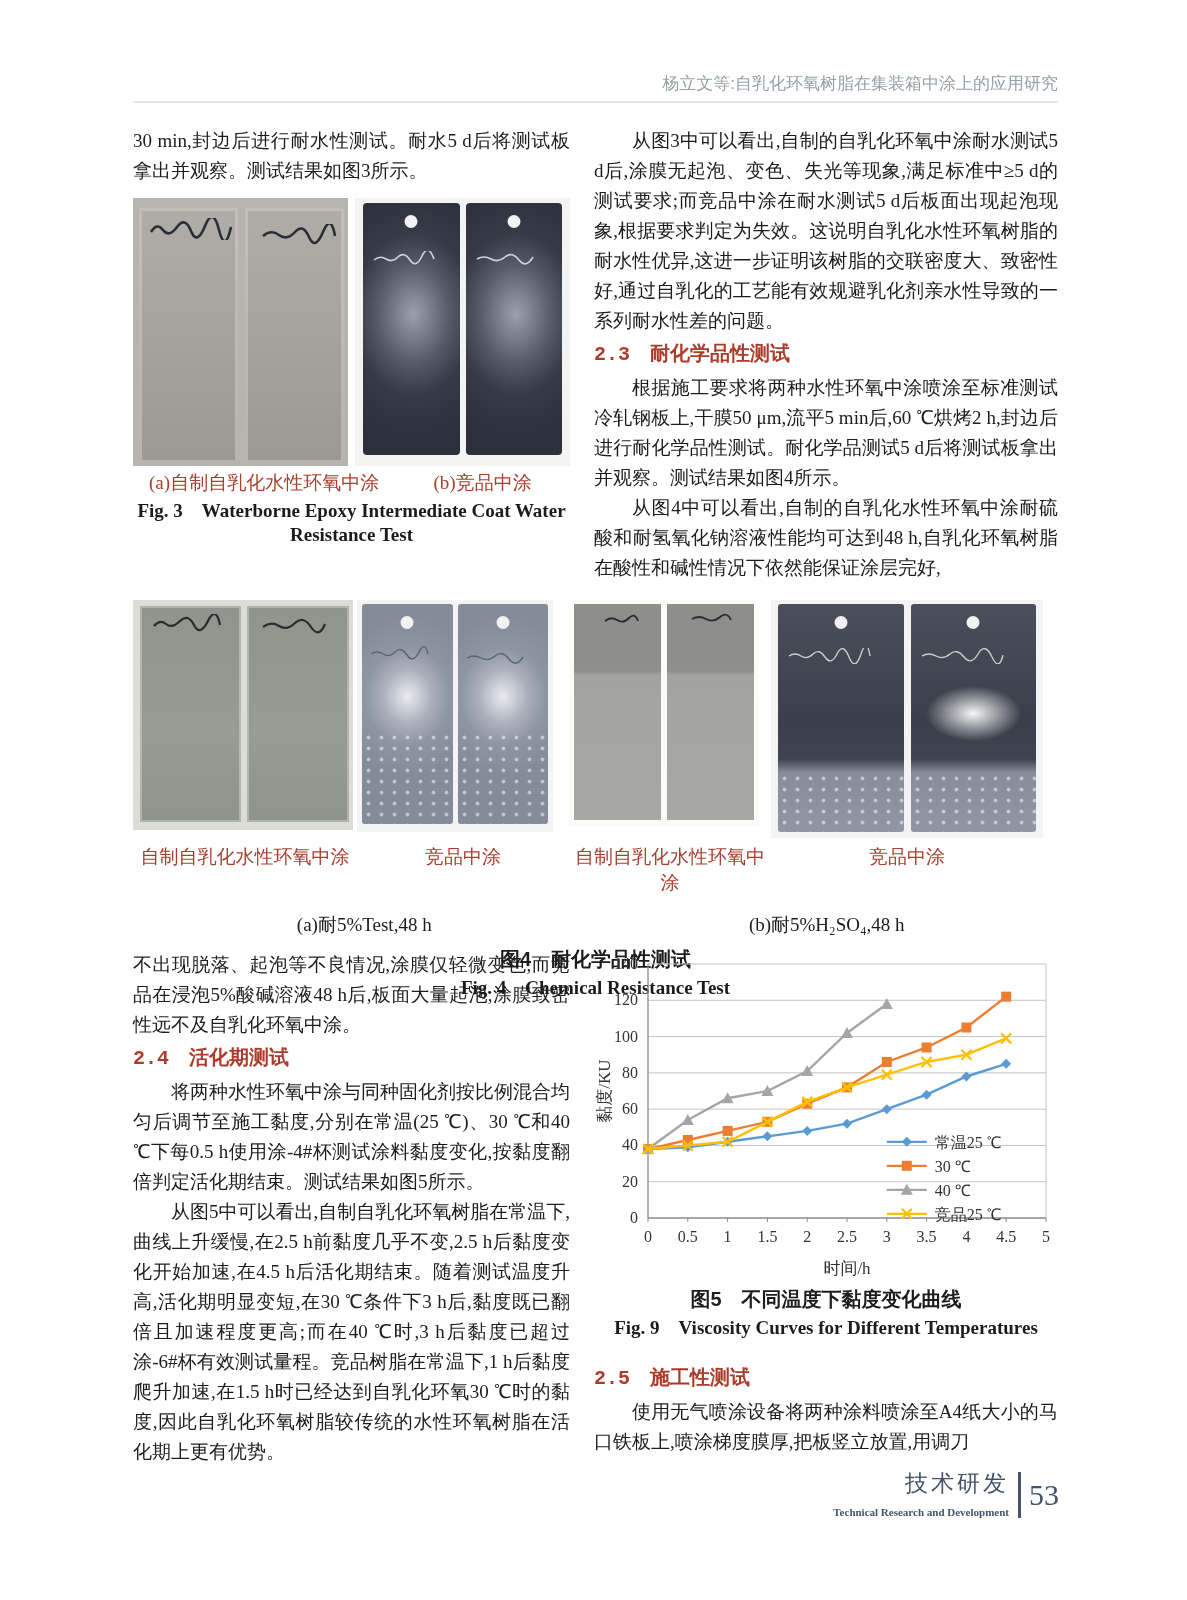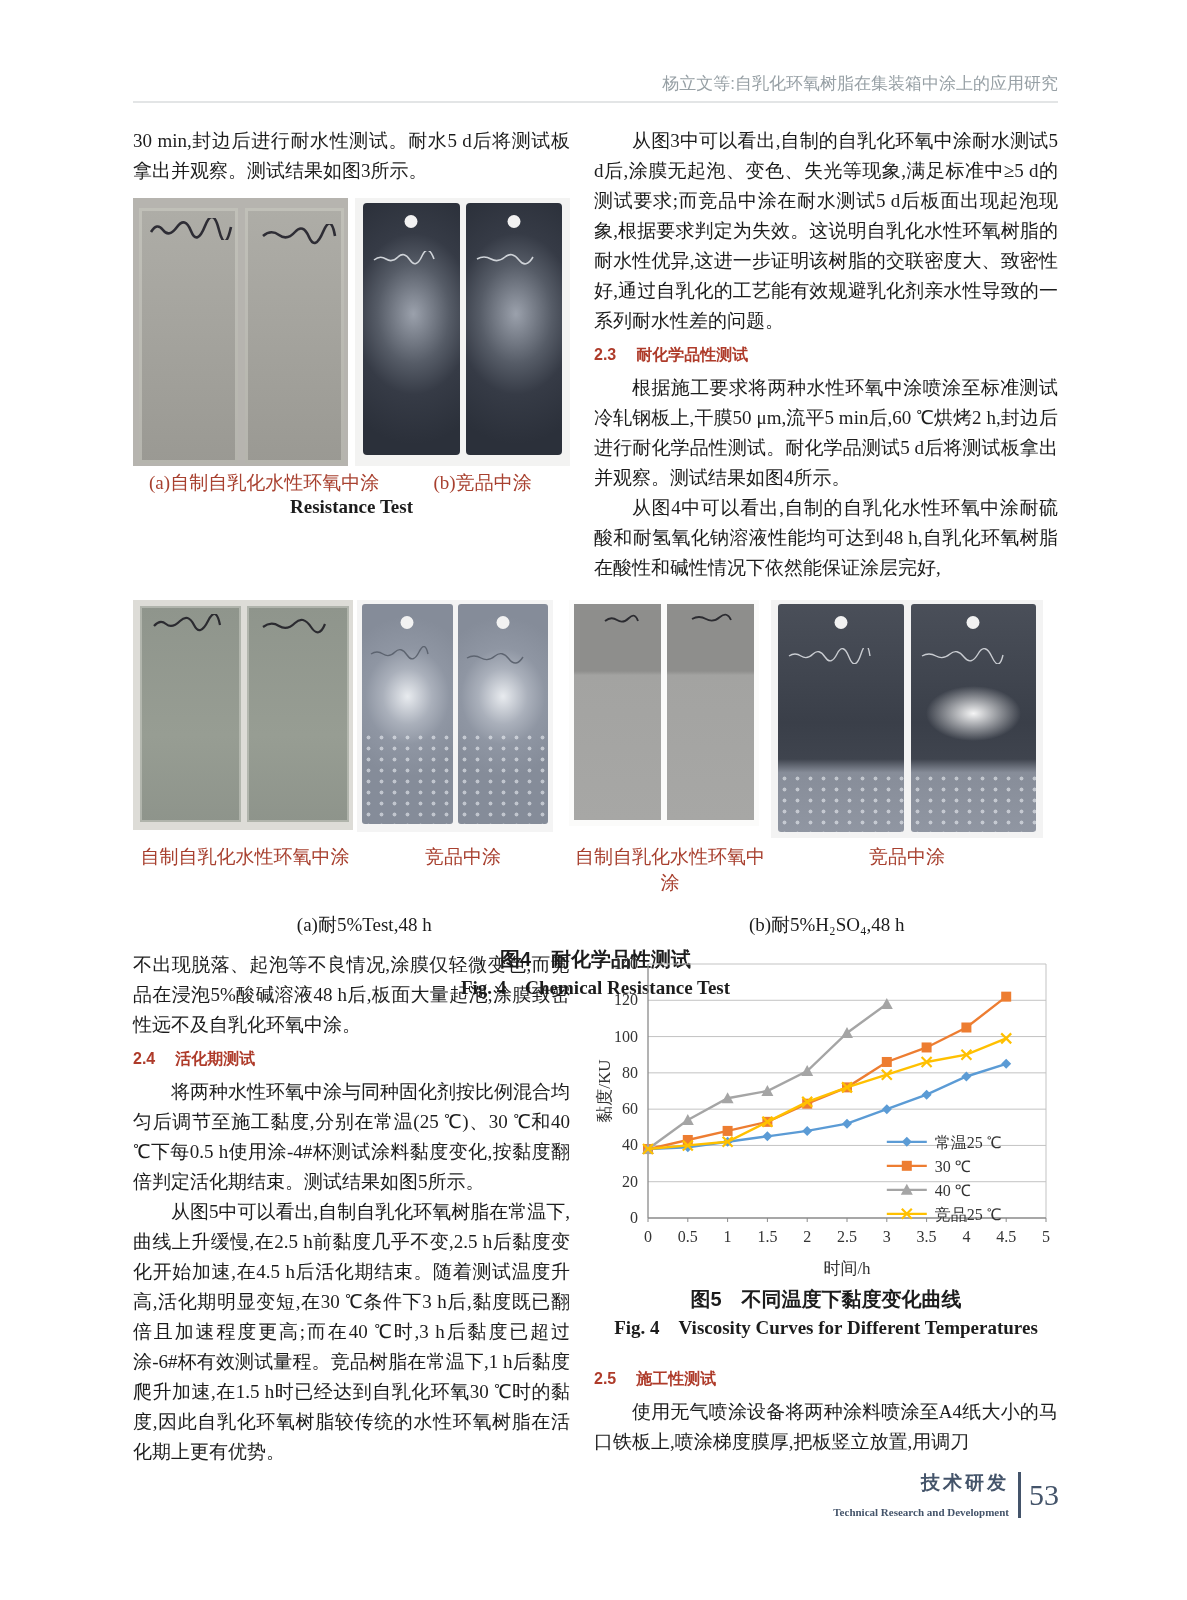--- a/index.html
+++ b/index.html
@@ -14,21 +14,21 @@
 
   
   .cols-top { position:absolute; left:133px; top:126px; width:925px; display:flex; }
   .cols-bottom { position:absolute; left:133px; top:950px; width:925px; display:flex; }
   .col-left { width:437px; }
   .col-right { width:464px; margin-left:24px; }
 
   p.body { font-size:19px; line-height:30px; text-align:justify; margin:0; }
   p.indent { text-indent:2em;font-family:Liberation Serif, serif; }
 
-  .sec-head { font-family:Liberation Sans, sans-serif; font-weight:bold; font-size:16px;
+  .sec-head { font-family:Liberation Mono, monospace; font-weight:bold; font-size:20px;
               color:var(--heading,#AE3B2A); line-height:32px; margin:3px 0 2px 0; }
   .sec-head .num { margin-right:20px; }
 
   
   .cap-cn { text-align:center; font-family:"Liberation Sans", sans-serif; font-weight:bold;
             font-size:20px; margin-top:8px; }
   .cap-en { text-align:center; font-weight:bold; font-size:19px; margin-top:2px; }
   .red-label { color:var(--capred,#A8402F); font-size:19px; }
 
   
@@ -84,21 +84,21 @@
   
   .scribble { position:absolute; }
 
   
   .fig5-wrap { margin-top:2px; }
   #fig5-svg { font-family:"Liberation Serif", serif; }
 
   
   .footer { position:absolute; right:128px; top:1472px; display:flex; align-items:center; }
   .f-left { text-align:right; margin-right:9px; }
-  .f-cn { font-family:"Liberation Sans", sans-serif; font-weight:bold; font-size:19px;
+  .f-cn { font-family:"Liberation Sans", sans-serif; font-weight:normal; font-size:23px;
           letter-spacing:3px; color:var(--footer,#44546A); line-height:22px; }
   .f-en { font-weight:bold; font-size:11px; color:var(--footer,#44546A);margin-top:12px; }
   .f-bar { width:3px; height:46px; background:var(--footer,#44546A); margin-right:8px; }
   .f-page { font-size:30px; color:var(--footer,#44546A); }
 </style>
 </head>
 <body>
 
 <div class="page">
 
@@ -135,20 +135,21 @@
               <svg class="scribble" style="top:48px;left:8px;" width="70" height="18">
                 <path d="M3 8 Q10 4 17 8 T31 6 T45 9 T59 6" stroke="#cfd3d8" stroke-width="1.6" fill="none"></path>
               </svg>
             </div>
           </div>
         </div>
         <div class="fig3-labels red-label">
           <span>(a)自制自乳化水性环氧中涂</span>
           <span>(b)竞品中涂</span>
         </div>
+        <div class="cap-en">Fig. 3　Waterborne Epoxy Intermediate Coat Water</div>
         <div class="cap-en" style="margin-top:0;">Resistance Test</div>
       </figure>
     </div>
 
     <div class="col-right">
       <p class="body indent">从图3中可以看出,自制的自乳化环氧中涂耐水测试5 d后,涂膜无起泡、变色、失光等现象,满足标准中≥5 d的测试要求;而竞品中涂在耐水测试5 d后板面出现起泡现象,根据要求判定为失效。这说明自乳化水性环氧树脂的耐水性优异,这进一步证明该树脂的交联密度大、致密性好,通过自乳化的工艺能有效规避乳化剂亲水性导致的一系列耐水性差的问题。</p>
       <div class="sec-head">
         <span class="num">2.3</span><span>耐化学品性测试</span>
       </div>
       <p class="body indent">根据施工要求将两种水性环氧中涂喷涂至标准测试冷轧钢板上,干膜50 μm,流平5 min后,60 ℃烘烤2 h,封边后进行耐化学品性测试。耐化学品测试5 d后将测试板拿出并观察。测试结果如图4所示。</p>
@@ -333,21 +334,21 @@
             <rect x="307.79999999999995" y="210.79999999999998" width="10" height="10" fill="#ED7D31"></rect>
             <text x="340.79999999999995" y="221.79999999999998" font-size="16" fill="#333">30 ℃</text>
             <line x1="292.79999999999995" y1="239.79999999999998" x2="332.79999999999995" y2="239.79999999999998" stroke="#A5A5A5" stroke-width="2.2"></line>
             <path d="M312.79999999999995 233.79999999999998L318.79999999999995 244.79999999999998L306.79999999999995 244.79999999999998Z" fill="#A5A5A5"></path>
             <text x="340.79999999999995" y="245.79999999999998" font-size="16" fill="#333">40 ℃</text>
             <line x1="292.79999999999995" y1="263.79999999999995" x2="332.79999999999995" y2="263.79999999999995" stroke="#FFC000" stroke-width="2.2"></line>
             <path d="M307.79999999999995 258.79999999999995L317.79999999999995 268.79999999999995M307.79999999999995 268.79999999999995L317.79999999999995 258.79999999999995" stroke="#FFC000" stroke-width="2.2" fill="none"></path>
             <text x="340.79999999999995" y="269.79999999999995" font-size="16" fill="#333">竞品25 ℃</text>
           </svg>
         <div class="cap-cn" style="margin-top:0;">图5　不同温度下黏度变化曲线</div>
-        <div class="cap-en">Fig. 4　Viscosity Curves for Different Temperatures</div>
+        <div class="cap-en">Fig. 9　Viscosity Curves for Different Temperatures</div>
       </figure>
       <div class="sec-head" style="margin-top:22px;">
         <span class="num">2.5</span><span>施工性测试</span>
       </div>
       <p class="body indent">使用无气喷涂设备将两种涂料喷涂至A4纸大小的马口铁板上,喷涂梯度膜厚,把板竖立放置,用调刀</p>
     </div>
   </div>
 
   <div class="footer">
     <div class="f-left">

